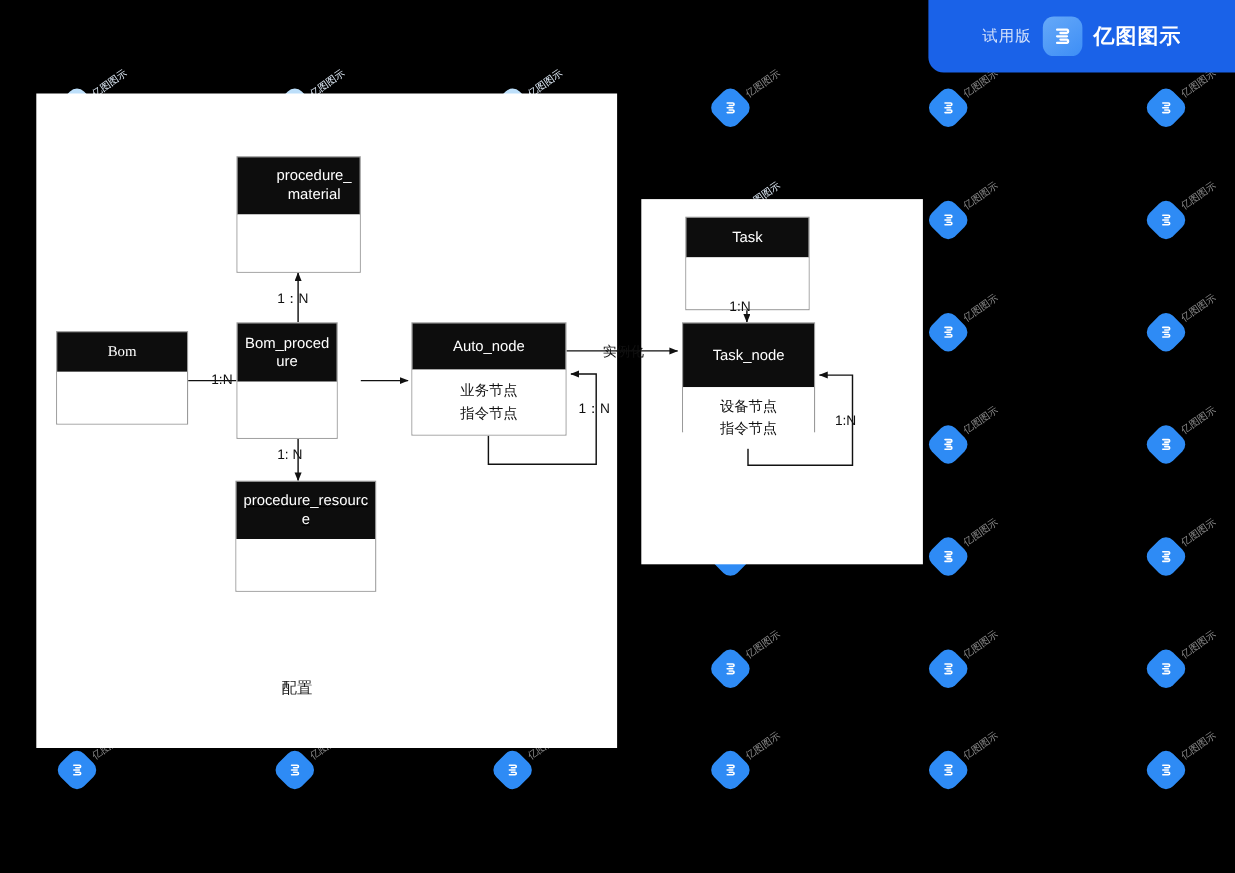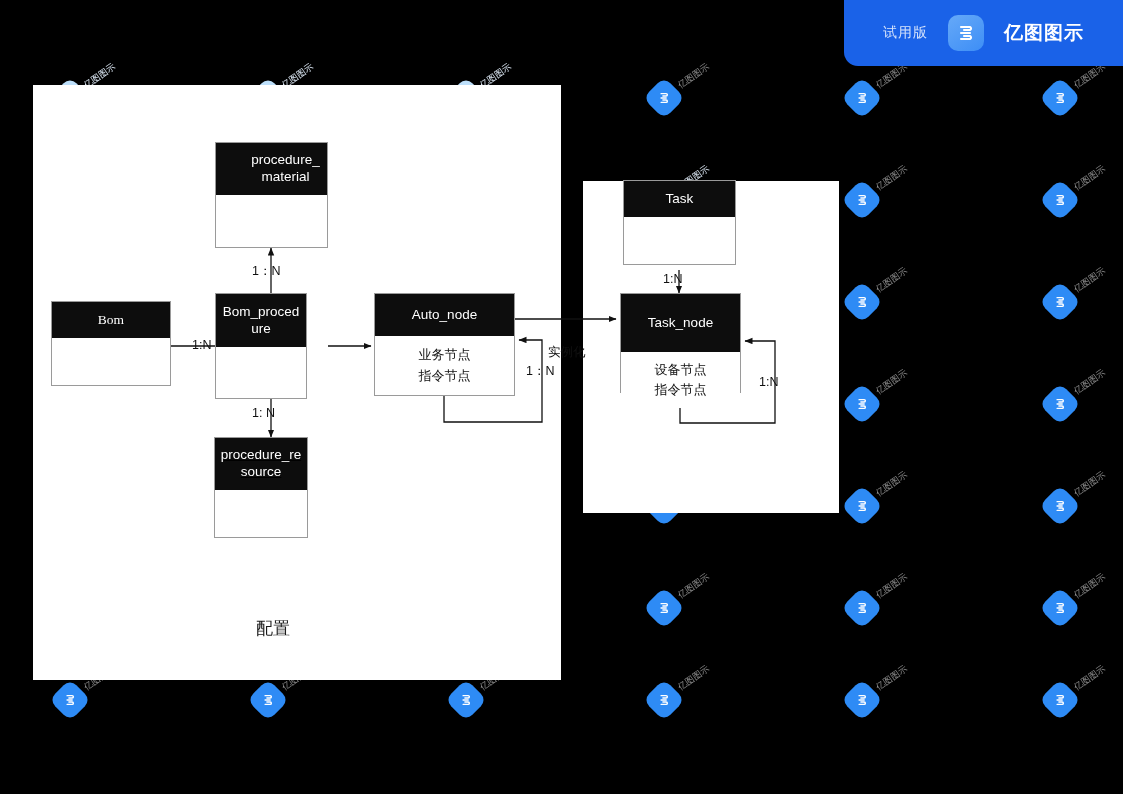--- a/index.html
+++ b/index.html
@@ -63,21 +63,21 @@
     position: absolute;
     right: 0;
     top: 0;
     width: 279px;
     height: 66px;
     background: #1a62e8;
     border-bottom-left-radius: 14px;
     display: flex;
     align-items: center;
     justify-content: center;
-    gap: 20px;
+    gap: 10px;
     z-index: 40;
   }
   .trial-banner .trial-label {
     color: #d6e3fb;
     font-size: 14px;
     letter-spacing: 1px;
   }
   .trial-banner .brand-mark {
     width: 36px;
     height: 36px;
@@ -98,21 +98,21 @@
   .panel {
     position: absolute;
     background: #ffffff;
     z-index: 10;
   }
   #panel-config { left: 33px;  top: 85px;  width: 528px; height: 595px; }
   #panel-task   { left: 583px; top: 181px; width: 256px; height: 332px; }
 
   .panel-caption {
     position: absolute;
-    font-size: 17px;
+    font-size: 14px;
     color: #1a1a1a;
     white-space: nowrap;
   }
 
   
   .entity {
     position: absolute;
     box-sizing: border-box;
     border: 1px solid #9a9a9a;
     background: #ffffff;
@@ -212,43 +212,43 @@
   </div>
 
   <div class="entity" style="left:374px; top:293px; width:141px; height:103px;">
     <div class="ent-header" style="height:42px;">Auto_node</div>
     <div class="ent-body" style="height:59px;">
       <span>业务节点</span>
       <span>指令节点</span>
     </div>
   </div>
 
-  <div class="entity" style="left:214px; top:437px; width:94px; height:101px;text-decoration:underline;">
+  <div class="entity" style="left:214px; top:437px; width:128px; height:101px;text-decoration:underline;">
     <div class="ent-header" style="height:52px;">procedure_resource</div>
     <div class="ent-body" style="height:47px;"></div>
   </div>
 
-  <div class="entity" style="left:623px; top:180px; width:113px; height:85px;">
+  <div class="entity" style="left:623px; top:197px; width:113px; height:85px;">
     <div class="ent-header" style="height:36px;">Task</div>
     <div class="ent-body" style="height:47px;"></div>
   </div>
 
   <div class="entity" style="left:620px; top:293px; width:121px; height:100px;">
     <div class="ent-header" style="height:58px;">Task_node</div>
     <div class="ent-body" style="height:56px;">
       <span>设备节点</span>
       <span>指令节点</span>
     </div>
   </div>
 
   <div class="edge-label" style="left:252px; top:263px;">1：N</div>
   <div class="edge-label" style="left:192px; top:338px;">1:N</div>
   <div class="edge-label" style="left:252px; top:406px;">1: N</div>
   <div class="edge-label" style="left:526px; top:363px;">1：N</div>
-  <div class="edge-label" style="left:548px; top:312px;margin-top:32px;">实例化</div>
+  <div class="edge-label" style="left:548px; top:312px;">实例化</div>
   <div class="edge-label" style="left:663px; top:272px;">1:N</div>
   <div class="edge-label" style="left:759px; top:375px;">1:N</div>
 
   <div class="panel-caption" style="left:256px; top:617px; z-index:20;">配置</div>
 
   <div class="wm-layer" id="wm-layer">
       <div class="wm on-white" style="left: 55px; top: 78px;">
         <span class="wm-badge">
           <svg width="16" height="16" viewBox="0 0 22 22">
             <path d="M7 5 H14 A1.5 1.5 0 0 1 14 8.2 H9.5 M7 11 H14 M7 17 H14 A1.5 1.5 0 0 0 14 13.8 H9.5" stroke="#ffffff" stroke-width="2" fill="none" stroke-linecap="round"></path>

